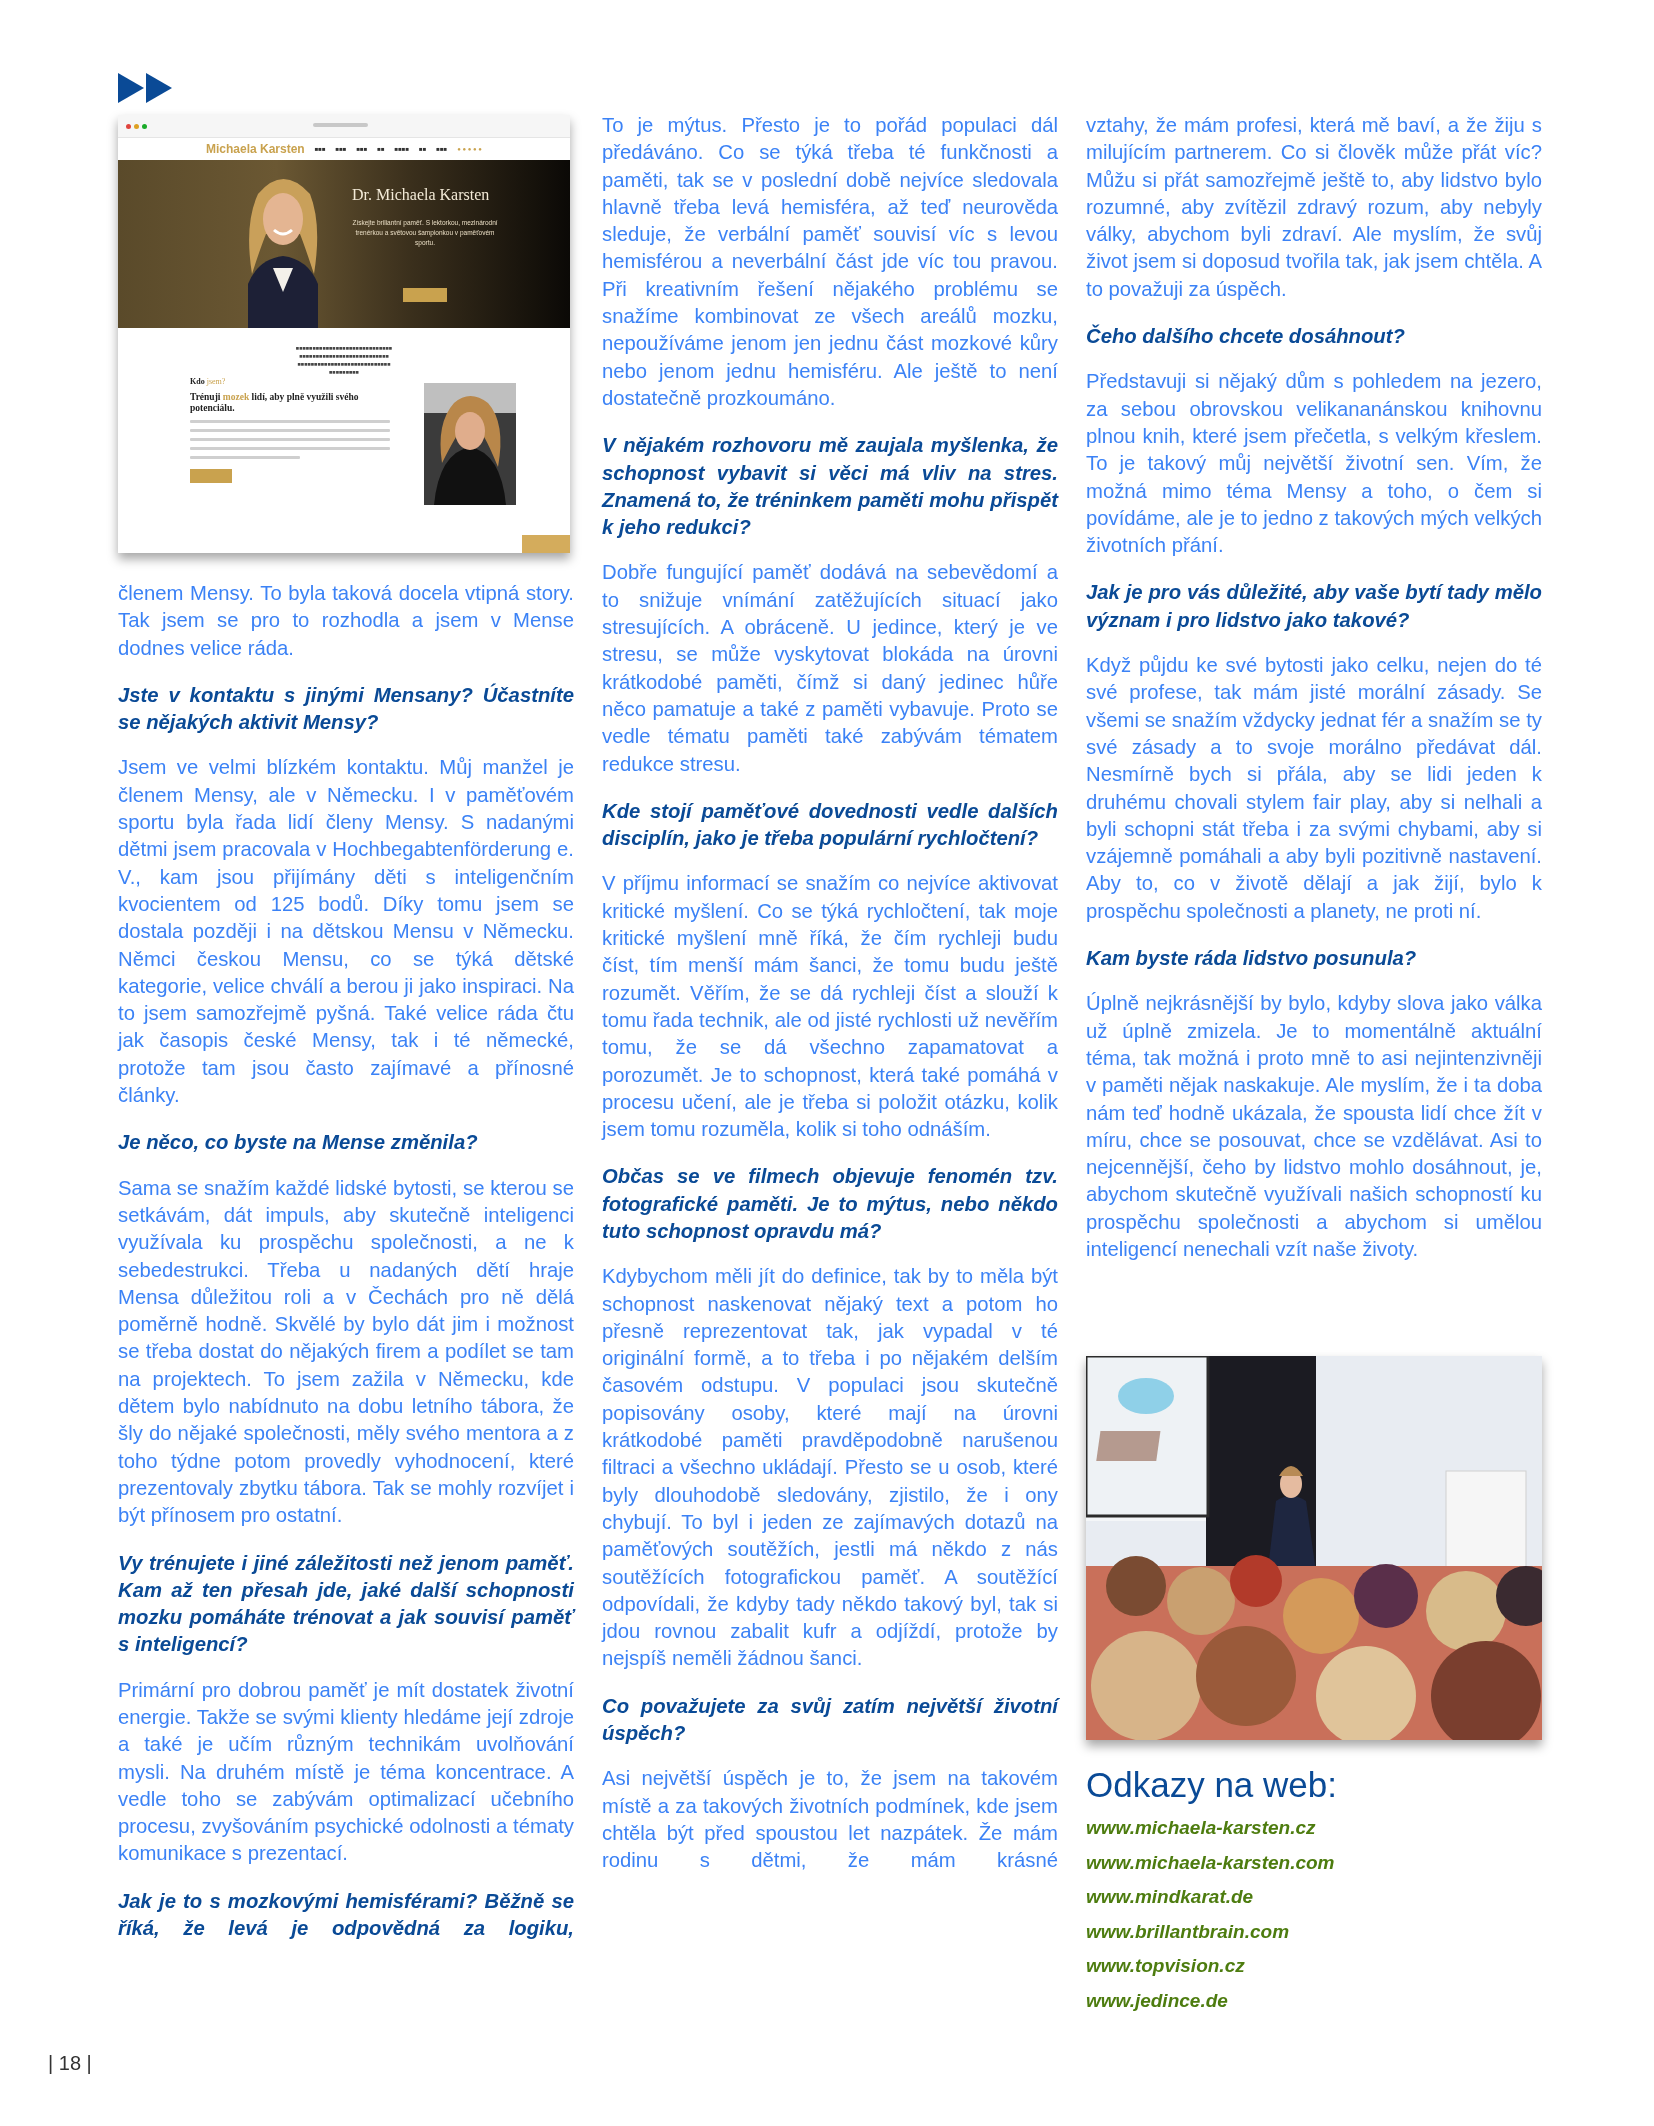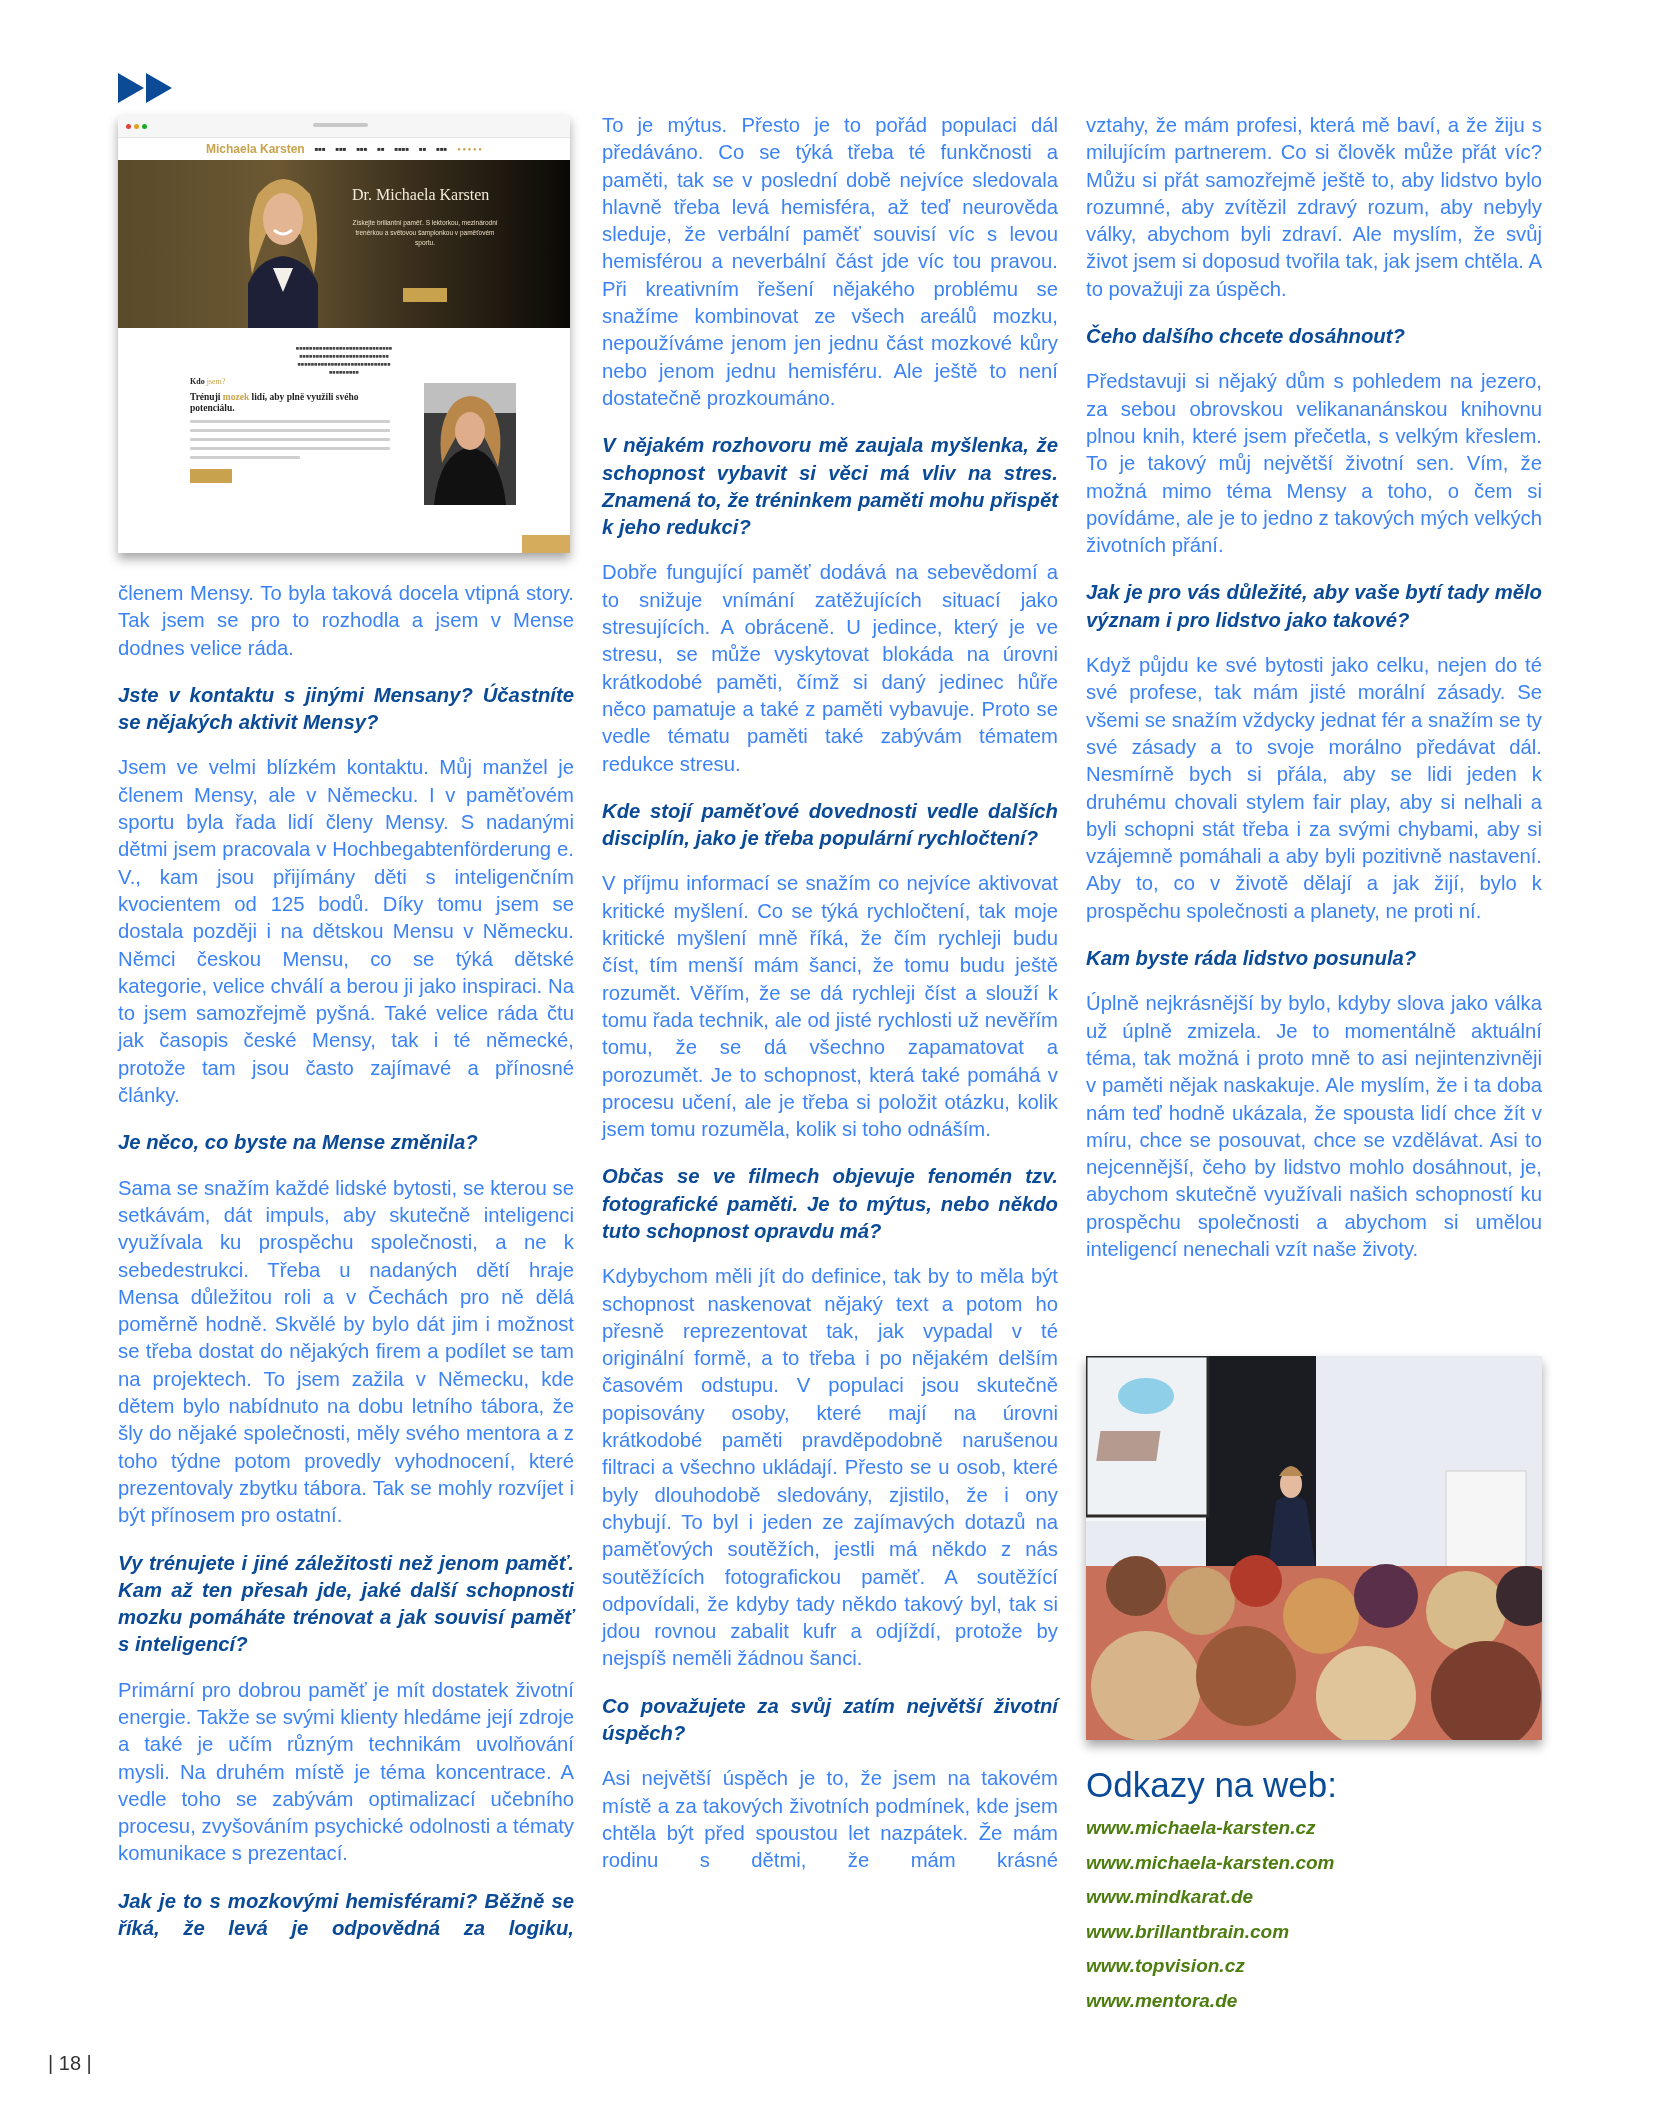--- a/index.html
+++ b/index.html
@@ -188,16 +188,16 @@
   </svg>
 </div>
 
 <div class="links">
   <h3>Odkazy na web:</h3>
   <a>www.michaela-karsten.cz</a>
   <a>www.michaela-karsten.com</a>
   <a>www.mindkarat.de</a>
   <a>www.brillantbrain.com</a>
   <a>www.topvision.cz</a>
-  <a>www.mentora.de</a>
+  <a>www.jedince.de</a>
 </div>
 
 <div class="pageno">| 18 |</div>
 
 </body></html>

